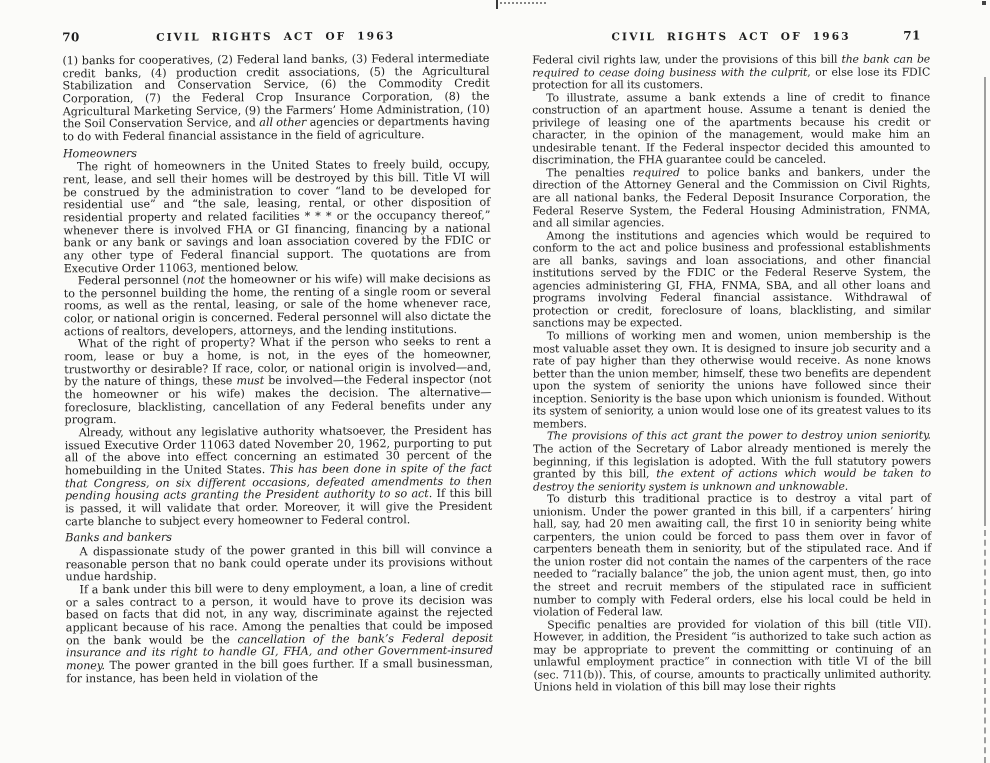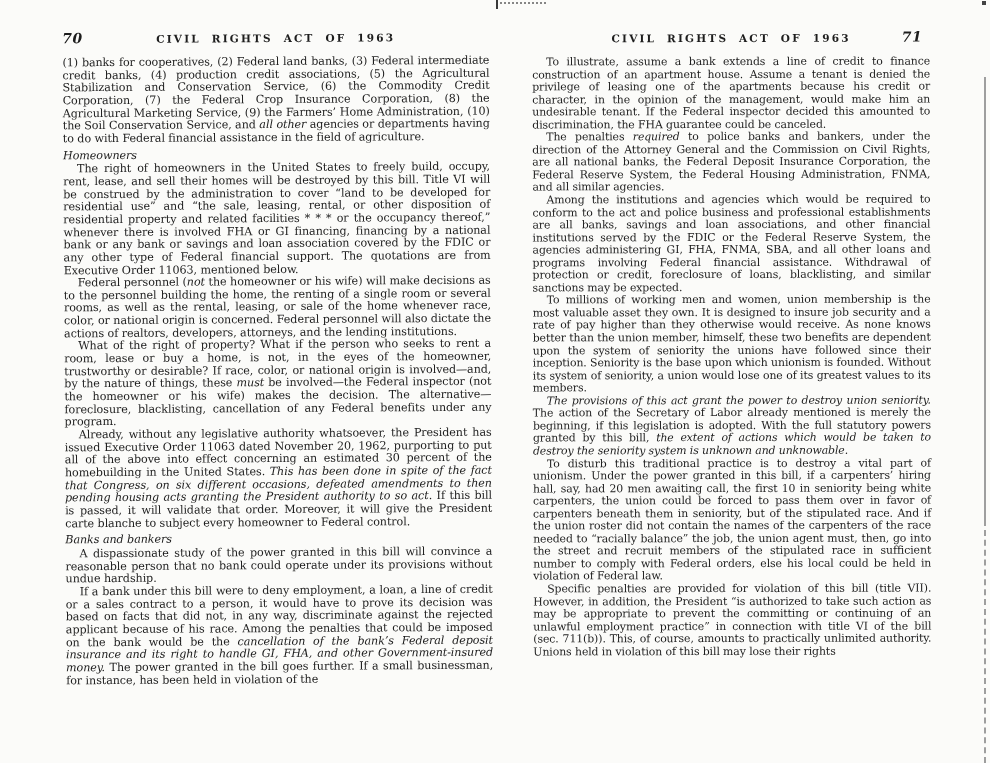--- a/index.html
+++ b/index.html
@@ -18,21 +18,21 @@
   .artifact-dots { position: absolute; left: 500px; top: 2px; width: 46px; height: 0; border-top: 2px dotted #6a6a6a; opacity: .8; }
   .edge-speck { position: absolute; left: 982px; top: 1px; width: 4px; height: 4px; background: #444; }
   .edge-solid { position: absolute; left: 984px; top: 77px; width: 2px; height: 443px; background: #9e9e9e; }
   .edge-dashed { position: absolute; left: 984px; top: 520px; height: 243px; width: 0; border-left: 2px dashed #9e9e9e; }
 
   .page { position: absolute; top: 0; }
   .page.left  { left: 62px;  width: 427px; transform: rotate(-0.35deg); transform-origin: 50% 0; }
   .page.right { left: 532px; width: 398px; transform: rotate(-0.12deg); transform-origin: 50% 0; }
 
   .page-header { display: flex; align-items: baseline; padding-top: 29px; }
-  .pnum { font-weight: bold; font-size: 14px; min-width: 36px; letter-spacing: .5px; font-style: italic; }
+  .pnum { font-weight: bold; font-size: 12px; min-width: 36px; letter-spacing: .5px; }
   .pnum.pside-right { text-align: center; }
   .rtitle {
     flex: 1; text-align: center; font-weight: bold;
     font-size: 10.5px; letter-spacing: 2.2px; word-spacing: 5px;
     white-space: nowrap;
   }
 
   .page-body {
     margin-top: 11px;
     text-align: justify;
@@ -76,20 +76,21 @@
       </div>
   </section>
 
   <section class="page right">
     <header class="page-header">
       <span class="pnum pside-left"></span>
       <span class="rtitle">CIVIL RIGHTS ACT OF 1963</span>
       <span class="pnum pside-right">71</span>
     </header>
     <div class="page-body">
+        <p class="para"><span>Federal civil rights law, under the provisions of this bill </span><em>the bank can be required to cease doing business with the culprit</em><span>, or else lose its FDIC protection for all its customers.</span></p>
         <p class="para indent"><span>To illustrate, assume a bank extends a line of credit to finance construction of an apartment house. Assume a tenant is denied the privilege of leasing one of the apartments because his credit or character, in the opinion of the management, would make him an undesirable tenant. If the Federal inspector decided this amounted to discrimination, the FHA guarantee could be canceled.</span></p>
         <p class="para indent"><span>The penalties </span><em>required</em><span> to police banks and bankers, under the direction of the Attorney General and the Commission on Civil Rights, are all national banks, the Federal Deposit Insurance Corporation, the Federal Reserve System, the Federal Housing Administration, FNMA, and all similar agencies.</span></p>
         <p class="para indent"><span>Among the institutions and agencies which would be required to conform to the act and police business and professional establishments are all banks, savings and loan associations, and other financial institutions served by the FDIC or the Federal Reserve System, the agencies administering GI, FHA, FNMA, SBA, and all other loans and programs involving Federal financial assistance. Withdrawal of protection or credit, foreclosure of loans, blacklisting, and similar sanctions may be expected.</span></p>
         <p class="para indent"><span>To millions of working men and women, union membership is the most valuable asset they own. It is designed to insure job security and a rate of pay higher than they otherwise would receive. As none knows better than the union member, himself, these two benefits are dependent upon the system of seniority the unions have followed since their inception. Seniority is the base upon which unionism is founded. Without its system of seniority, a union would lose one of its greatest values to its members.</span></p>
         <p class="para indent"><em>The provisions of this act grant the power to destroy union seniority.</em><span> The action of the Secretary of Labor already mentioned is merely the beginning, if this legislation is adopted. With the full statutory powers granted by this bill, </span><em>the extent of actions which would be taken to destroy the seniority system is unknown and unknowable.</em></p>
         <p class="para indent"><span>To disturb this traditional practice is to destroy a vital part of unionism. Under the power granted in this bill, if a carpenters’ hiring hall, say, had 20 men awaiting call, the first 10 in seniority being white carpenters, the union could be forced to pass them over in favor of carpenters beneath them in seniority, but of the stipulated race. And if the union roster did not contain the names of the carpenters of the race needed to “racially balance” the job, the union agent must, then, go into the street and recruit members of the stipulated race in sufficient number to comply with Federal orders, else his local could be held in violation of Federal law.</span></p>
         <p class="para indent"><span>Specific penalties are provided for violation of this bill (title VII). However, in addition, the President “is authorized to take such action as may be appropriate to prevent the committing or continuing of an unlawful employment practice” in connection with title VI of the bill (sec. 711(b)). This, of course, amounts to practically unlimited authority. Unions held in violation of this bill may lose their rights</span></p>
       </div>
   </section>
 

